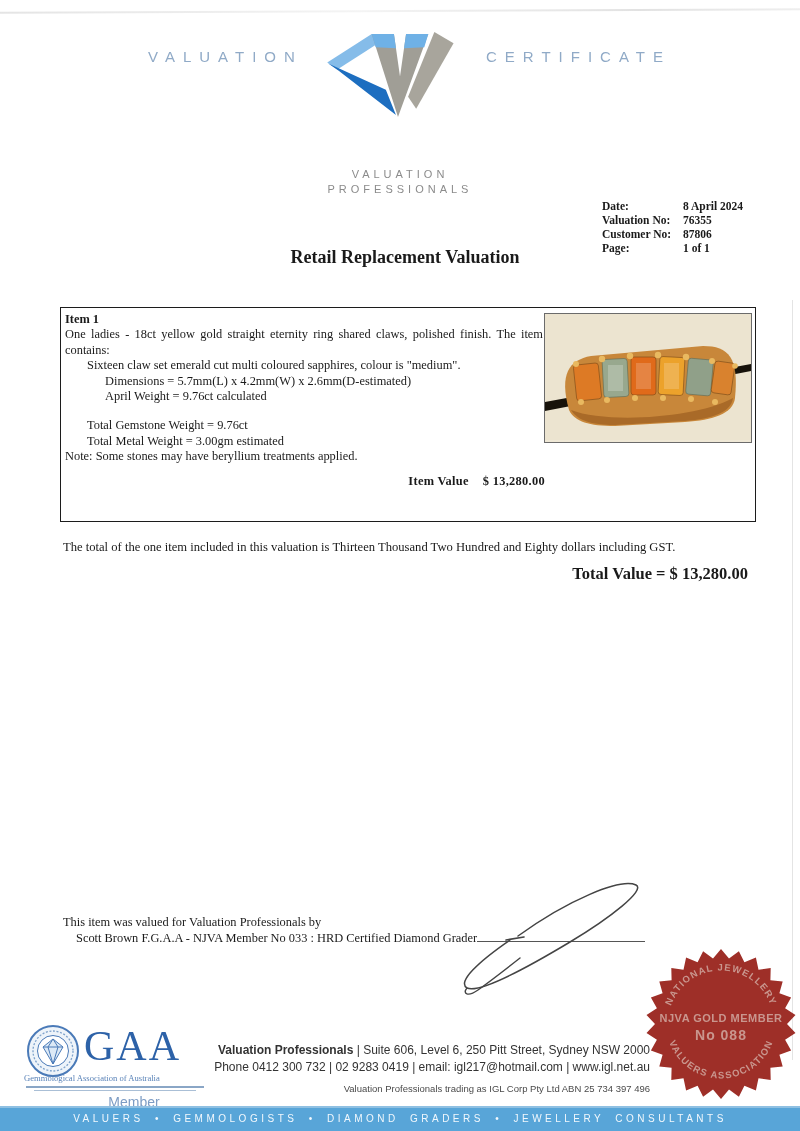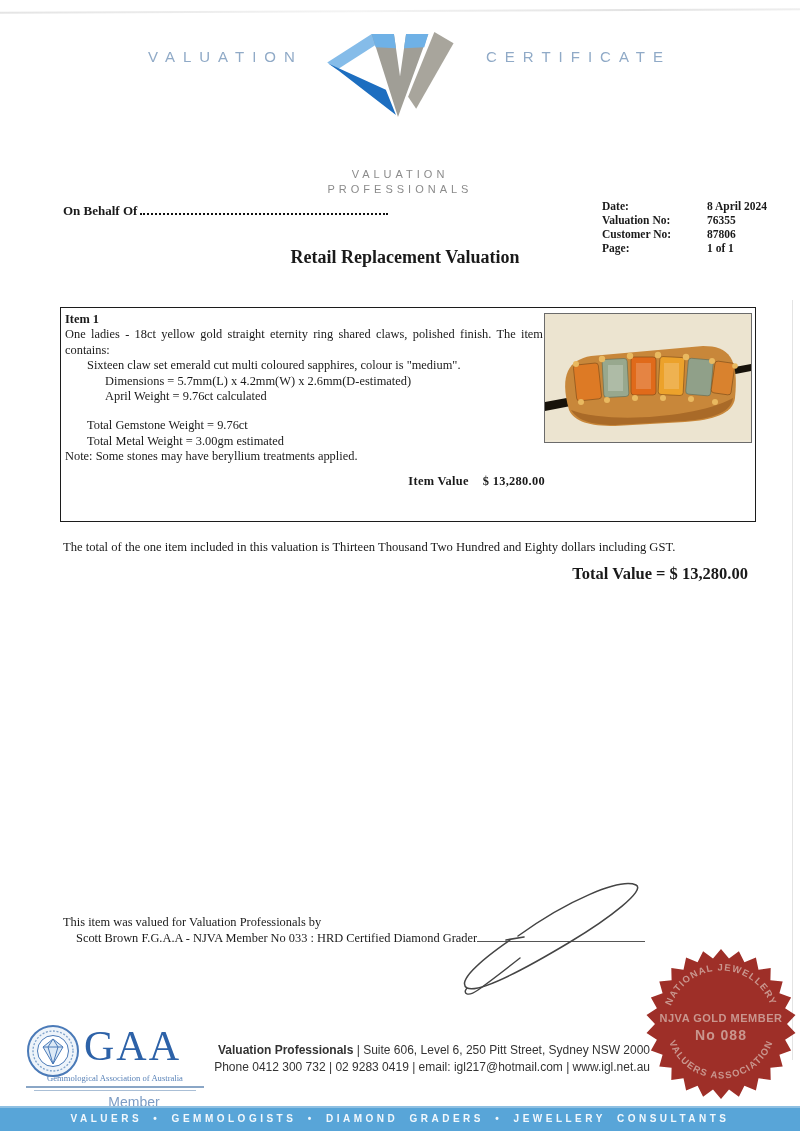--- a/index.html
+++ b/index.html
@@ -23,21 +23,21 @@
       font-size:48px;font-weight:500;color:#2a6bb5;letter-spacing:1px;line-height:52px;}
   .brand{left:0;width:800px;text-align:center;font-family:"Liberation Sans",sans-serif;
          color:#8b8b8b;font-size:11px;letter-spacing:4px;}
   .brand1{top:168px;} .brand2{top:183px;}
 
   
   .onbehalf{left:63px;top:202px;font-size:13px;font-weight:bold;}
   .dotline{display:inline-block;width:248px;border-bottom:2px dotted #111;
            height:11px;margin-left:3px;}
   .meta{left:602px;top:199px;font-size:11.5px;font-weight:bold;line-height:14px;}
-  .meta-row{display:flex;gap:24px;}
+  .meta-row{display:flex;}
   .meta-label{width:81px;}
 
   .title{left:0;top:247px;width:810px;text-align:center;font-size:18px;font-weight:bold;}
 
   
   .item-box{left:60px;top:307px;width:694px;height:213px;border:1.5px solid #1c1c1c;
             font-size:12.4px;line-height:15.4px;}
   .item-inner{position:absolute;left:4px;top:4px;width:480px;}
   .b{font-weight:bold;}
   .desc{width:478px;text-align:justify;}
@@ -62,35 +62,35 @@
 
   
   .seal-svg{left:645px;top:948px;width:152px;height:152px;}
 
   
   .gaa{left:24px;top:1018px;width:180px;color:#2d62a8;}
   .gaa-emblem{position:absolute;left:2px;top:6px;width:54px;height:54px;}
   .gaa-initials{position:absolute;left:60px;top:2px;font-family:"Liberation Serif",serif;
                 font-size:42px;letter-spacing:2px;line-height:52px;}
   .gaa-sub{position:absolute;left:0;top:55px;width:182px;font-size:8.6px;color:#5a83b8;
-           text-align:center;}
+           text-align:left;}
   .gaa-rule1{position:absolute;left:2px;top:68px;width:178px;height:2px;background:#8aa6c6;}
   .gaa-rule2{position:absolute;left:10px;top:72px;width:162px;height:1px;background:#aabfd6;}
   .gaa-member{position:absolute;left:40px;top:76px;width:140px;text-align:center;
               font-family:"Liberation Sans",sans-serif;font-size:14px;color:#7d9cc4;}
 
   
   .ftr{left:178px;top:1042px;width:472px;text-align:right;
        font-family:"Liberation Sans",sans-serif;color:#333;font-size:12px;line-height:17px;}
   .ftr .org{font-weight:bold;}
   .ftr-trading{margin-top:4px;font-size:9.5px;color:#4a4a4a;}
   .bar{left:0;top:1106px;width:800px;height:25px;background:#58a5d8;border-top:2px solid #8fc0e2;
        box-sizing:border-box;}
   .bar-text{width:100%;text-align:center;font-family:"Liberation Sans",sans-serif;
-            color:#f2f8fd;font-size:10px;font-weight:bold;letter-spacing:3.5px;
+            color:#f2f8fd;font-size:10px;font-weight:normal;letter-spacing:3.5px;
             word-spacing:5px;line-height:22px;}
 </style>
 </head>
 <body>
 
 <div id="page">
 
   <div class="abs scan-top"></div>
   <div class="abs scan-right"></div>
 
@@ -102,23 +102,20 @@
     <polygon points="9,37 19,44 76,88 66,63" fill="#1d6ec0"></polygon>
     <path d="M52,8 L74,8 L80,50 L86,8 L108,8 L78,90 Z" fill="#a09e96"></path>
     <polygon points="52,8 74,8 76,22 56,21" fill="#6fb1e6"></polygon>
     <polygon points="86,8 108,8 104,21 84,22" fill="#6fb1e6"></polygon>
     <polygon points="114,6 133,17 96,82 88,70" fill="#a8a59c"></polygon>
   </svg>
 
   <div class="abs brand brand1">VALUATION</div>
   <div class="abs brand brand2">PROFESSIONALS</div>
 
-  <div class="abs onbehalf">
-    <span>On Behalf Of</span><span class="dotline"></span>
-  </div>
 
   <div class="abs meta">
     <div class="meta-row">
       <span class="meta-label">Date:</span>
       <span>8 April 2024</span>
     </div>
     <div class="meta-row">
       <span class="meta-label">Valuation No:</span>
       <span>76355</span>
     </div>
@@ -234,19 +231,20 @@
     <div class="gaa-rule2"></div>
     <div class="gaa-member">Member</div>
   </div>
 
   <div class="abs ftr">
     <div>
       <span class="org">Valuation Professionals</span>
       <span>|  Suite 606, Level 6, 250 Pitt Street, Sydney NSW 2000</span>
     </div>
     <div>Phone 0412 300 732   |   02 9283 0419   |   email: igl217@hotmail.com   |   www.igl.net.au</div>
+    <div class="ftr-trading">Valuation Professionals trading as IGL Corp Pty Ltd  ABN 25 734 397 496</div>
   </div>
 
   <div class="abs bar">
     <div class="bar-text">VALUERS  •  GEMMOLOGISTS  •  DIAMOND GRADERS  •  JEWELLERY CONSULTANTS</div>
   </div>
 
 </div>
 
 </body></html>

